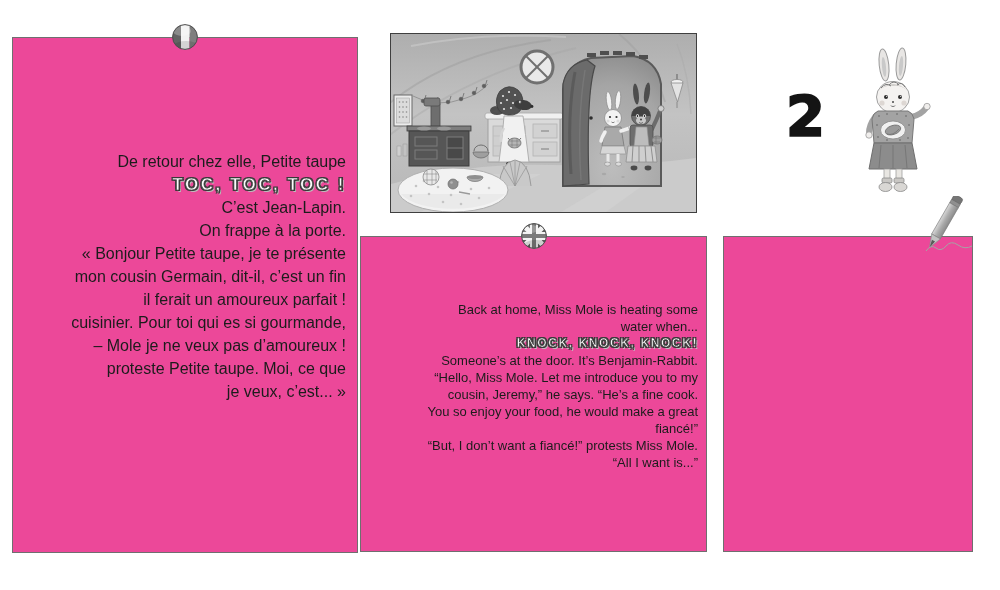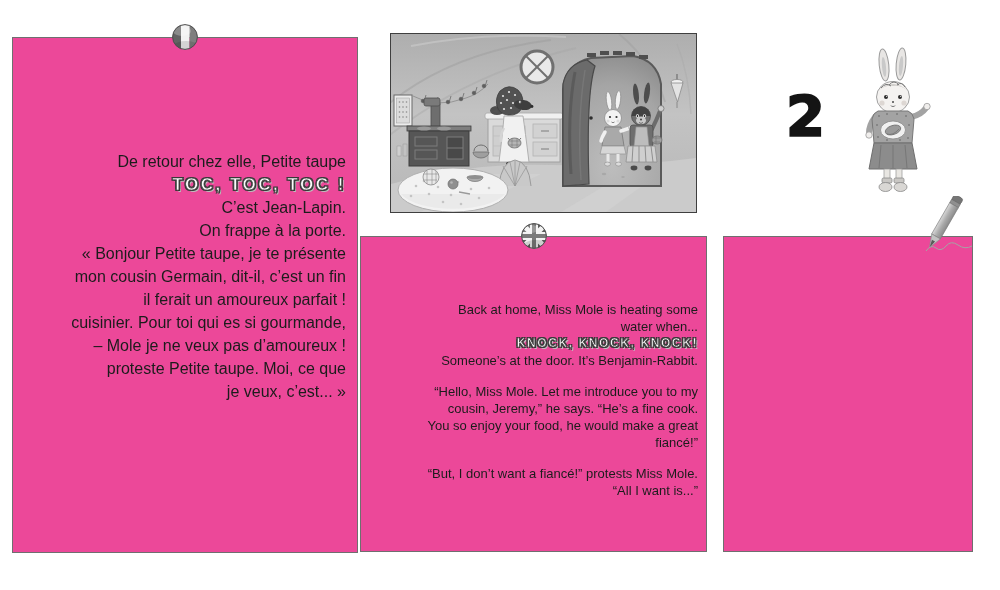--- a/index.html
+++ b/index.html
@@ -8,21 +8,21 @@
   .panel{position:absolute;background:#ec4899;border:1.5px solid #6f6f6f;box-sizing:border-box;text-align:right;}
   .panel-left{left:12px;top:37px;width:346px;height:516px;}
   .panel-mid{left:360px;top:236px;width:347px;height:316px;}
   .panel-right{left:723px;top:236px;width:250px;height:316px;}
   .flag{position:absolute;left:calc(50% - 13px);top:-14px;width:26px;height:26px;}
   .illu{position:absolute;left:390px;top:33px;width:305px;height:178px;border:1px solid #3f3f3f;box-sizing:content-box;}
   .fr-text{position:absolute;left:18px;top:112px;width:315px;font-size:16px;line-height:23px;}
   .en-text{position:absolute;left:17px;top:64px;width:320px;font-size:13px;line-height:17px;}
   .line{white-space:nowrap;}
   .para-gap{}
-  .para-gap-en{margin-top:14px;}
+  .para-gap-en{}
   .sound{font-weight:bold;color:#fbfbfb;letter-spacing:2.5px;
          text-shadow:-1.2px -1.2px 0 #3a3a3a,1.2px -1.2px 0 #3a3a3a,-1.2px 1.2px 0 #3a3a3a,1.2px 1.2px 0 #3a3a3a,2px 2px 0 #bdbdbd;
          -webkit-text-stroke:0.6px #3a3a3a;}
   .sound-fr{font-size:17px;margin-left:20px;}
   .sound-en{font-size:12px;letter-spacing:1.6px;}
   .page-num{position:absolute;left:786px;top:88px;font-size:56px;line-height:1;font-weight:bold;
             color:#141414;-webkit-text-stroke:2px #141414;font-family:"DejaVu Sans",sans-serif;}
   .rabbit{position:absolute;left:853px;top:45px;width:85px;height:150px;}
   .pencil{position:absolute;left:912px;top:196px;width:70px;height:62px;}
 </style>

